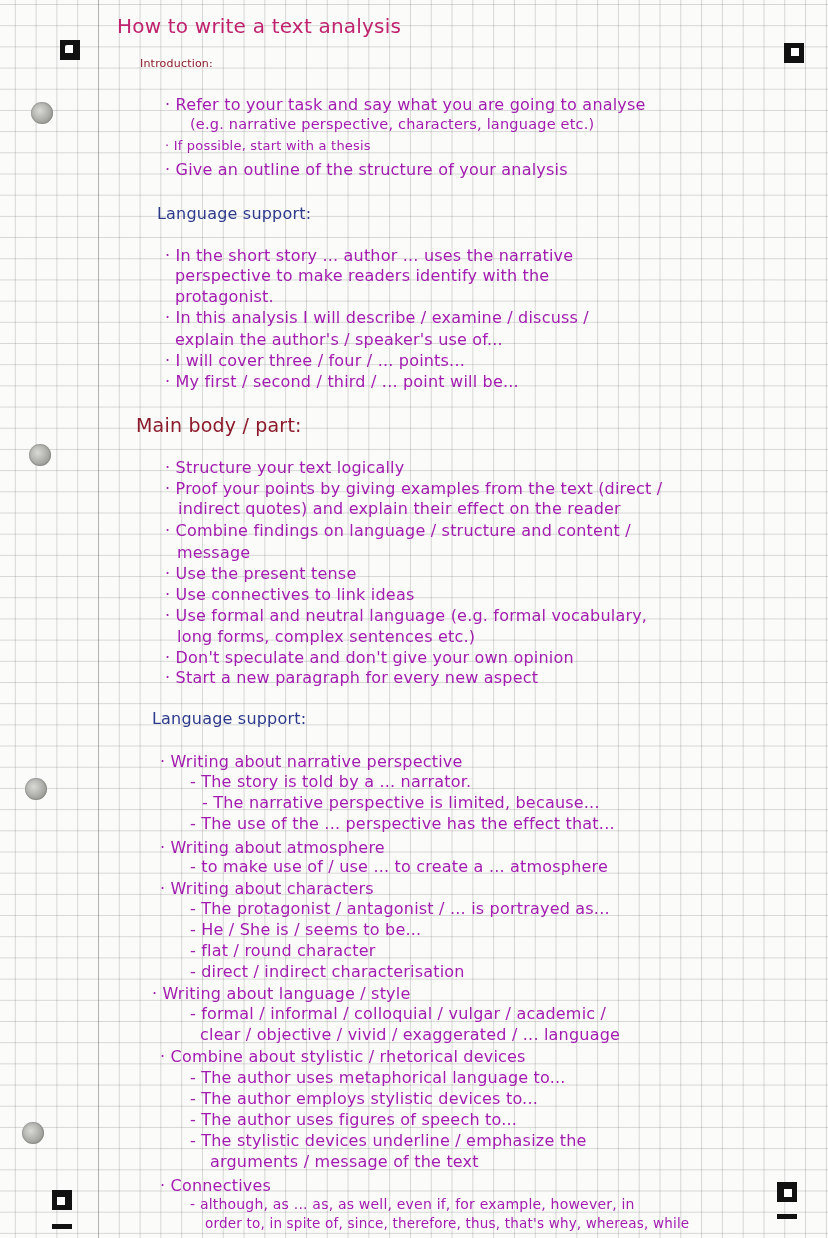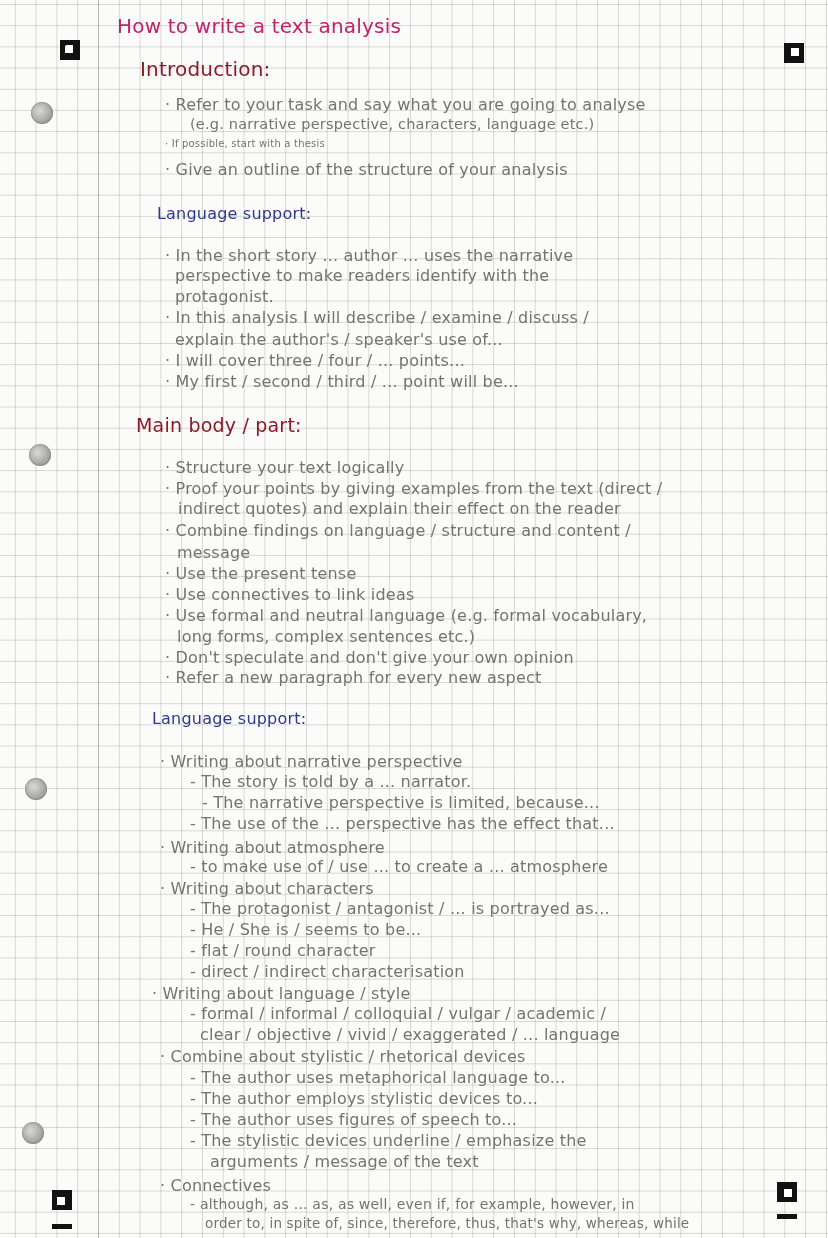--- a/index.html
+++ b/index.html
@@ -30,24 +30,24 @@
     .marker.br::after { right: 5px; bottom: 5px; }
     .marker-bar { position: absolute; width: 20px; height: 5px; background: #111; }
     .hole {
       position: absolute; width: 22px; height: 22px; border-radius: 50%;
       background: radial-gradient(circle at 40% 40%, #d9d9d6, #9d9d98 70%, #7a7a76);
       box-shadow: inset 0 0 2px rgba(0,0,0,0.4);
     }
     .line {
       position: absolute; white-space: nowrap;
       font-family: "DejaVu Sans", sans-serif;
-      color: #737373; font-size: 16px; letter-spacing: 0.2px;
+      color: #a21caf; font-size: 16px; letter-spacing: 0.2px;
     }
     .title { color: #c0226e; font-size: 20px; }
-    .h-intro { color: #8c1a2a; font-size: 20px; }
+    .h-intro { color: #8c1a2a; font-size: 11px; }
     .h-main { color: #8c1a2a; font-size: 19px; }
     .h-support { color: #2d3a8c; font-size: 16px; }
   </style>
 </head>
 <body>
 
 <div class="margin-line"></div>
 
 <div class="marker tl" style="left:60px;top:40px;"></div>
 <div class="marker tr" style="left:784px;top:43px;"></div>
@@ -59,21 +59,21 @@
 <div class="hole" style="left:31px;top:102px;"></div>
 <div class="hole" style="left:29px;top:444px;"></div>
 <div class="hole" style="left:25px;top:778px;"></div>
 <div class="hole" style="left:22px;top:1122px;"></div>
 
 <div class="line title" style="left:117px;top:14px;">How to write a text analysis</div>
 
 <div class="line h-intro" style="left:140px;top:57px;">Introduction:</div>
 <div class="line" style="left:165px;top:95px;">· Refer to your task and say what you are going to analyse</div>
 <div class="line" style="left:190px;top:116px;font-size:14.5px;">(e.g. narrative perspective, characters, language etc.)</div>
-<div class="line" style="left:165px;top:138px;font-size:10px;">· If possible, start with a thesis</div>
+<div class="line" style="left:165px;top:138px;font-size:13px;">· If possible, start with a thesis</div>
 <div class="line" style="left:165px;top:160px;">· Give an outline of the structure of your analysis</div>
 
 <div class="line h-support" style="left:157px;top:204px;">Language support:</div>
 <div class="line" style="left:165px;top:246px;">· In the short story ... author ... uses the narrative</div>
 <div class="line" style="left:175px;top:266px;">perspective to make readers identify with the</div>
 <div class="line" style="left:175px;top:287px;">protagonist.</div>
 <div class="line" style="left:165px;top:308px;">· In this analysis I will describe / examine / discuss /</div>
 <div class="line" style="left:175px;top:330px;">explain the author's / speaker's use of...</div>
 <div class="line" style="left:165px;top:351px;">· I will cover three / four / ... points...</div>
 <div class="line" style="left:165px;top:372px;">· My first / second / third / ... point will be...</div>
@@ -82,21 +82,21 @@
 <div class="line" style="left:165px;top:458px;">· Structure your text logically</div>
 <div class="line" style="left:165px;top:479px;">· Proof your points by giving examples from the text (direct /</div>
 <div class="line" style="left:178px;top:499px;">indirect quotes) and explain their effect on the reader</div>
 <div class="line" style="left:165px;top:521px;">· Combine findings on language / structure and content /</div>
 <div class="line" style="left:177px;top:543px;">message</div>
 <div class="line" style="left:165px;top:564px;">· Use the present tense</div>
 <div class="line" style="left:165px;top:585px;">· Use connectives to link ideas</div>
 <div class="line" style="left:165px;top:606px;">· Use formal and neutral language (e.g. formal vocabulary,</div>
 <div class="line" style="left:177px;top:627px;text-align:right;">long forms, complex sentences etc.)</div>
 <div class="line" style="left:165px;top:648px;">· Don't speculate and don't give your own opinion</div>
-<div class="line" style="left:165px;top:668px;">· Refer a new paragraph for every new aspect</div>
+<div class="line" style="left:165px;top:668px;">· Start a new paragraph for every new aspect</div>
 
 <div class="line h-support" style="left:152px;top:709px;">Language support:</div>
 <div class="line" style="left:160px;top:752px;">· Writing about narrative perspective</div>
 <div class="line" style="left:190px;top:772px;">- The story is told by a ... narrator.</div>
 <div class="line" style="left:190px;top:793px;margin-left:12px;">- The narrative perspective is limited, because...</div>
 <div class="line" style="left:190px;top:814px;">- The use of the ... perspective has the effect that...</div>
 <div class="line" style="left:160px;top:838px;">· Writing about atmosphere</div>
 <div class="line" style="left:190px;top:857px;">- to make use of / use ... to create a ... atmosphere</div>
 <div class="line" style="left:160px;top:879px;">· Writing about characters</div>
 <div class="line" style="left:190px;top:899px;">- The protagonist / antagonist / ... is portrayed as...</div>

